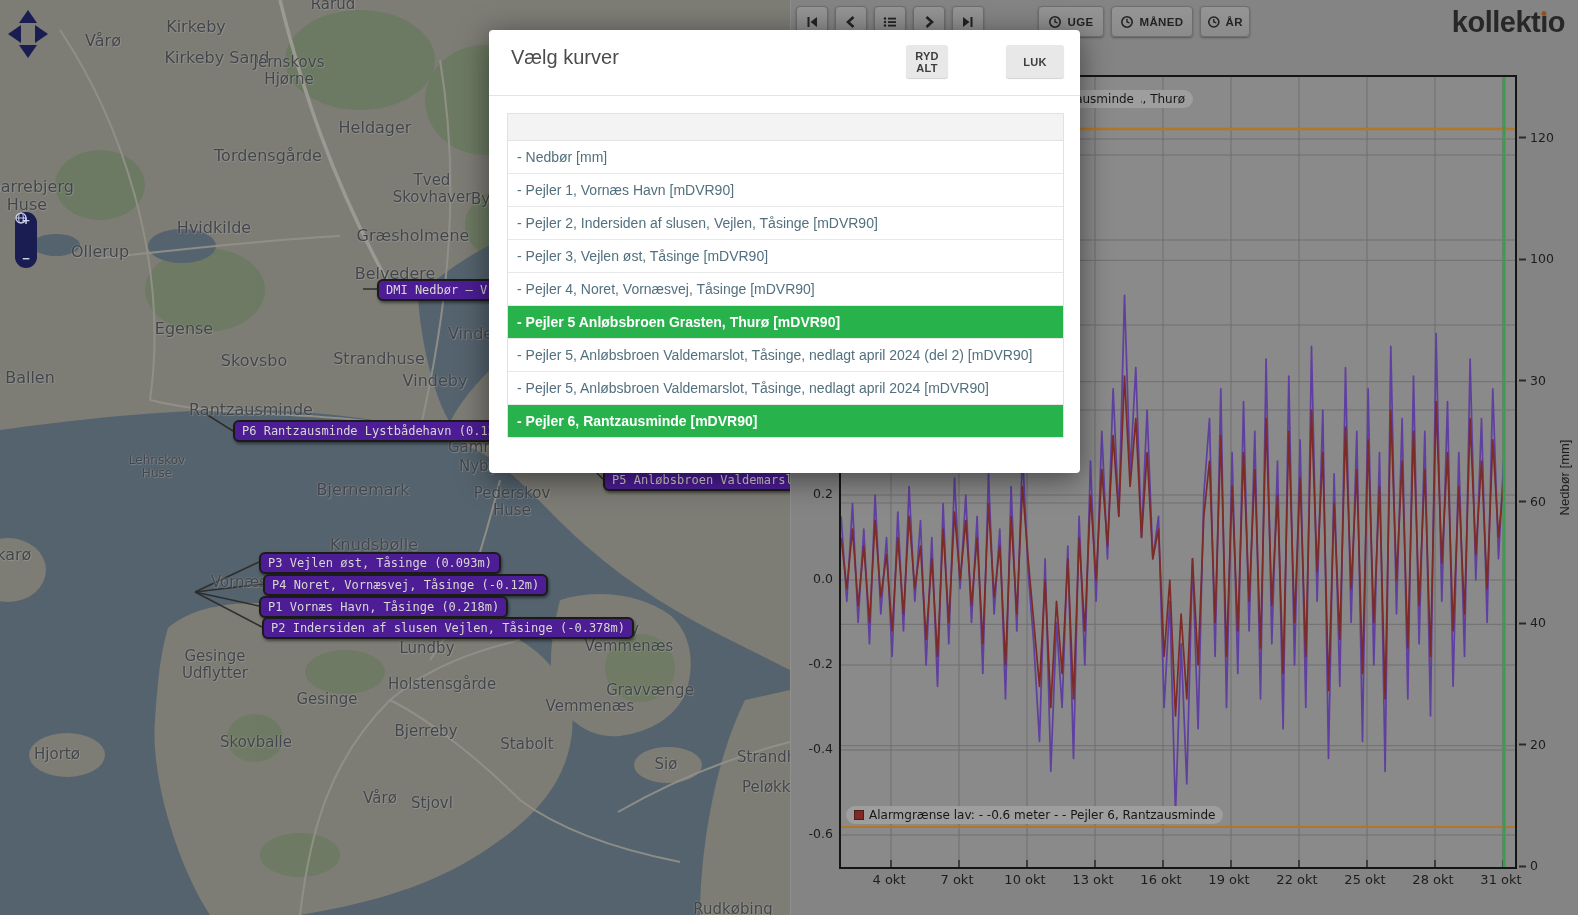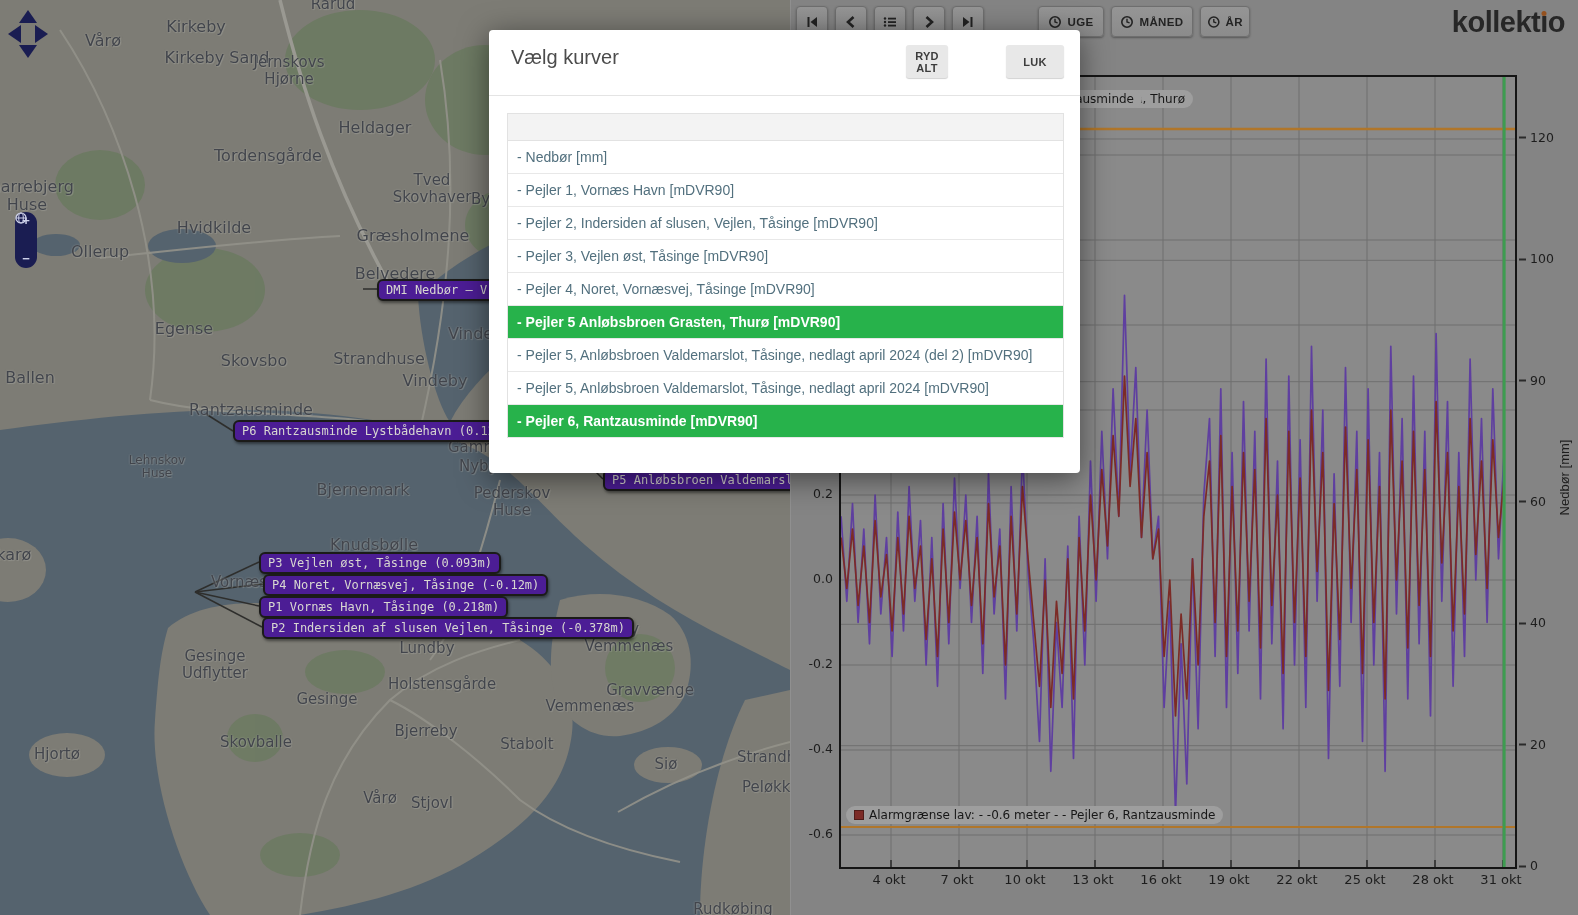--- a/index.html
+++ b/index.html
@@ -339,21 +339,21 @@
         <div class="ytick" style="left: 2px; top: 408px;">0.4</div>
         <div class="ytick" style="left: 2px; top: 493px;">0.2</div>
         <div class="ytick" style="left: 2px; top: 578px;">0.0</div>
         <div class="ytick" style="left: 2px; top: 663px;">-0.2</div>
         <div class="ytick" style="left: 2px; top: 748px;">-0.4</div>
         <div class="ytick" style="left: 2px; top: 833px;">-0.6</div>
         <div class="y2tick" style="left: 728px; top: 865px;">0</div>
         <div class="y2tick" style="left: 728px; top: 743.666px;">20</div>
         <div class="y2tick" style="left: 728px; top: 622.332px;">40</div>
         <div class="y2tick" style="left: 728px; top: 500.998px;">60</div>
-        <div class="y2tick" style="left: 728px; top: 379.664px;">90</div>
+        <div class="y2tick" style="left: 728px; top: 379.664px;">30</div>
         <div class="y2tick" style="left: 728px; top: 258.33px;">100</div>
         <div class="y2tick" style="left: 728px; top: 136.996px; text-align: center;">120</div>
         <div class="xtick" style="left: 98px; top: 872px;">4 okt</div>
         <div class="xtick" style="left: 166px; top: 872px;">7 okt</div>
         <div class="xtick" style="left: 234px; top: 872px;">10 okt</div>
         <div class="xtick" style="left: 302px; top: 872px;">13 okt</div>
         <div class="xtick" style="left: 370px; top: 872px;">16 okt</div>
         <div class="xtick" style="left: 438px; top: 872px;">19 okt</div>
         <div class="xtick" style="left: 506.001px; top: 872px;">22 okt</div>
         <div class="xtick" style="left: 574.001px; top: 872px;">25 okt</div>

